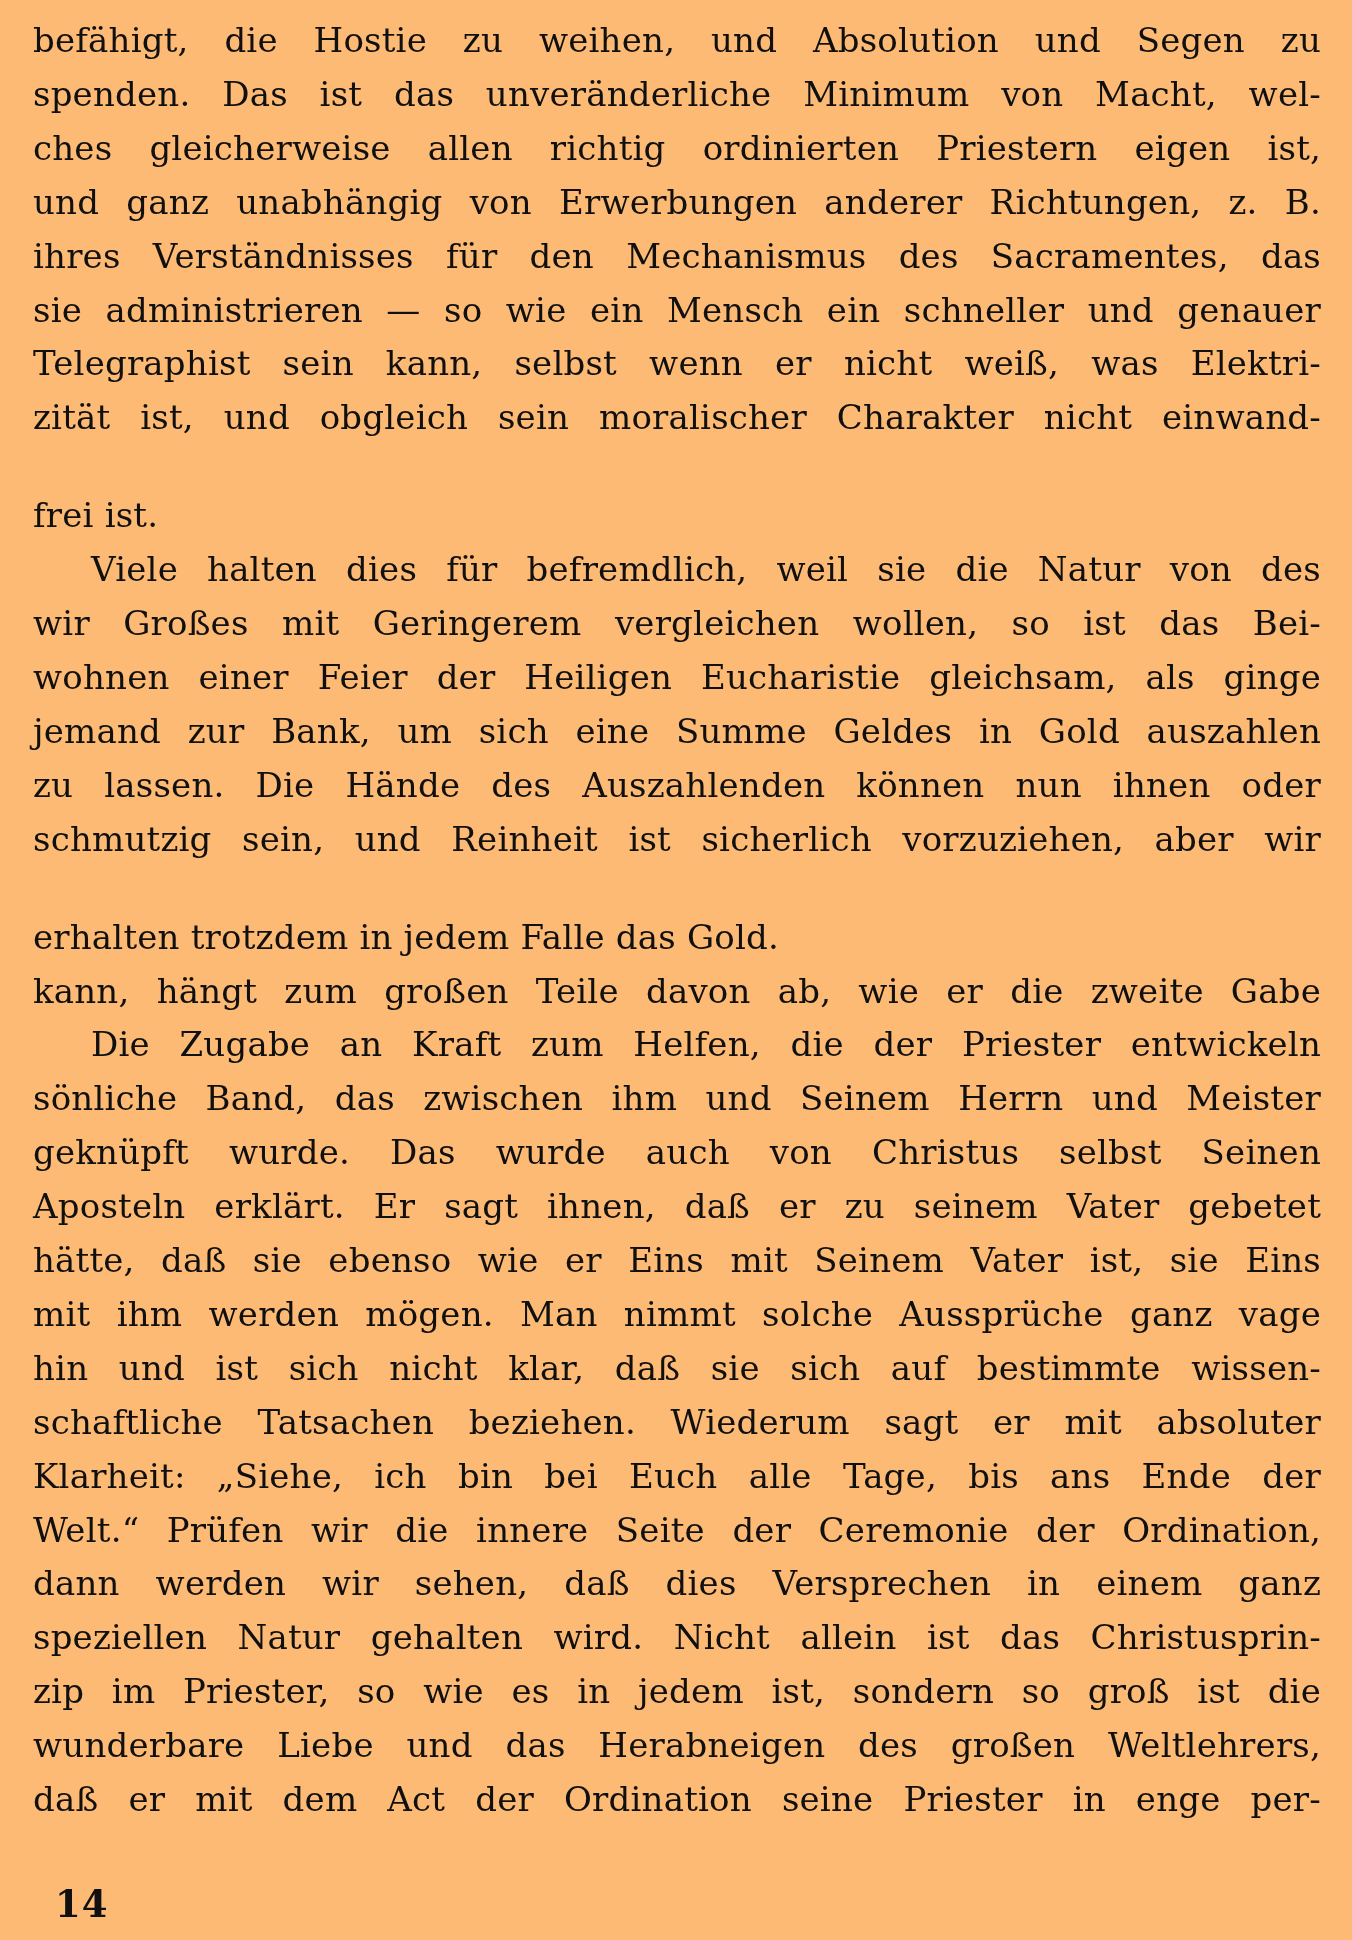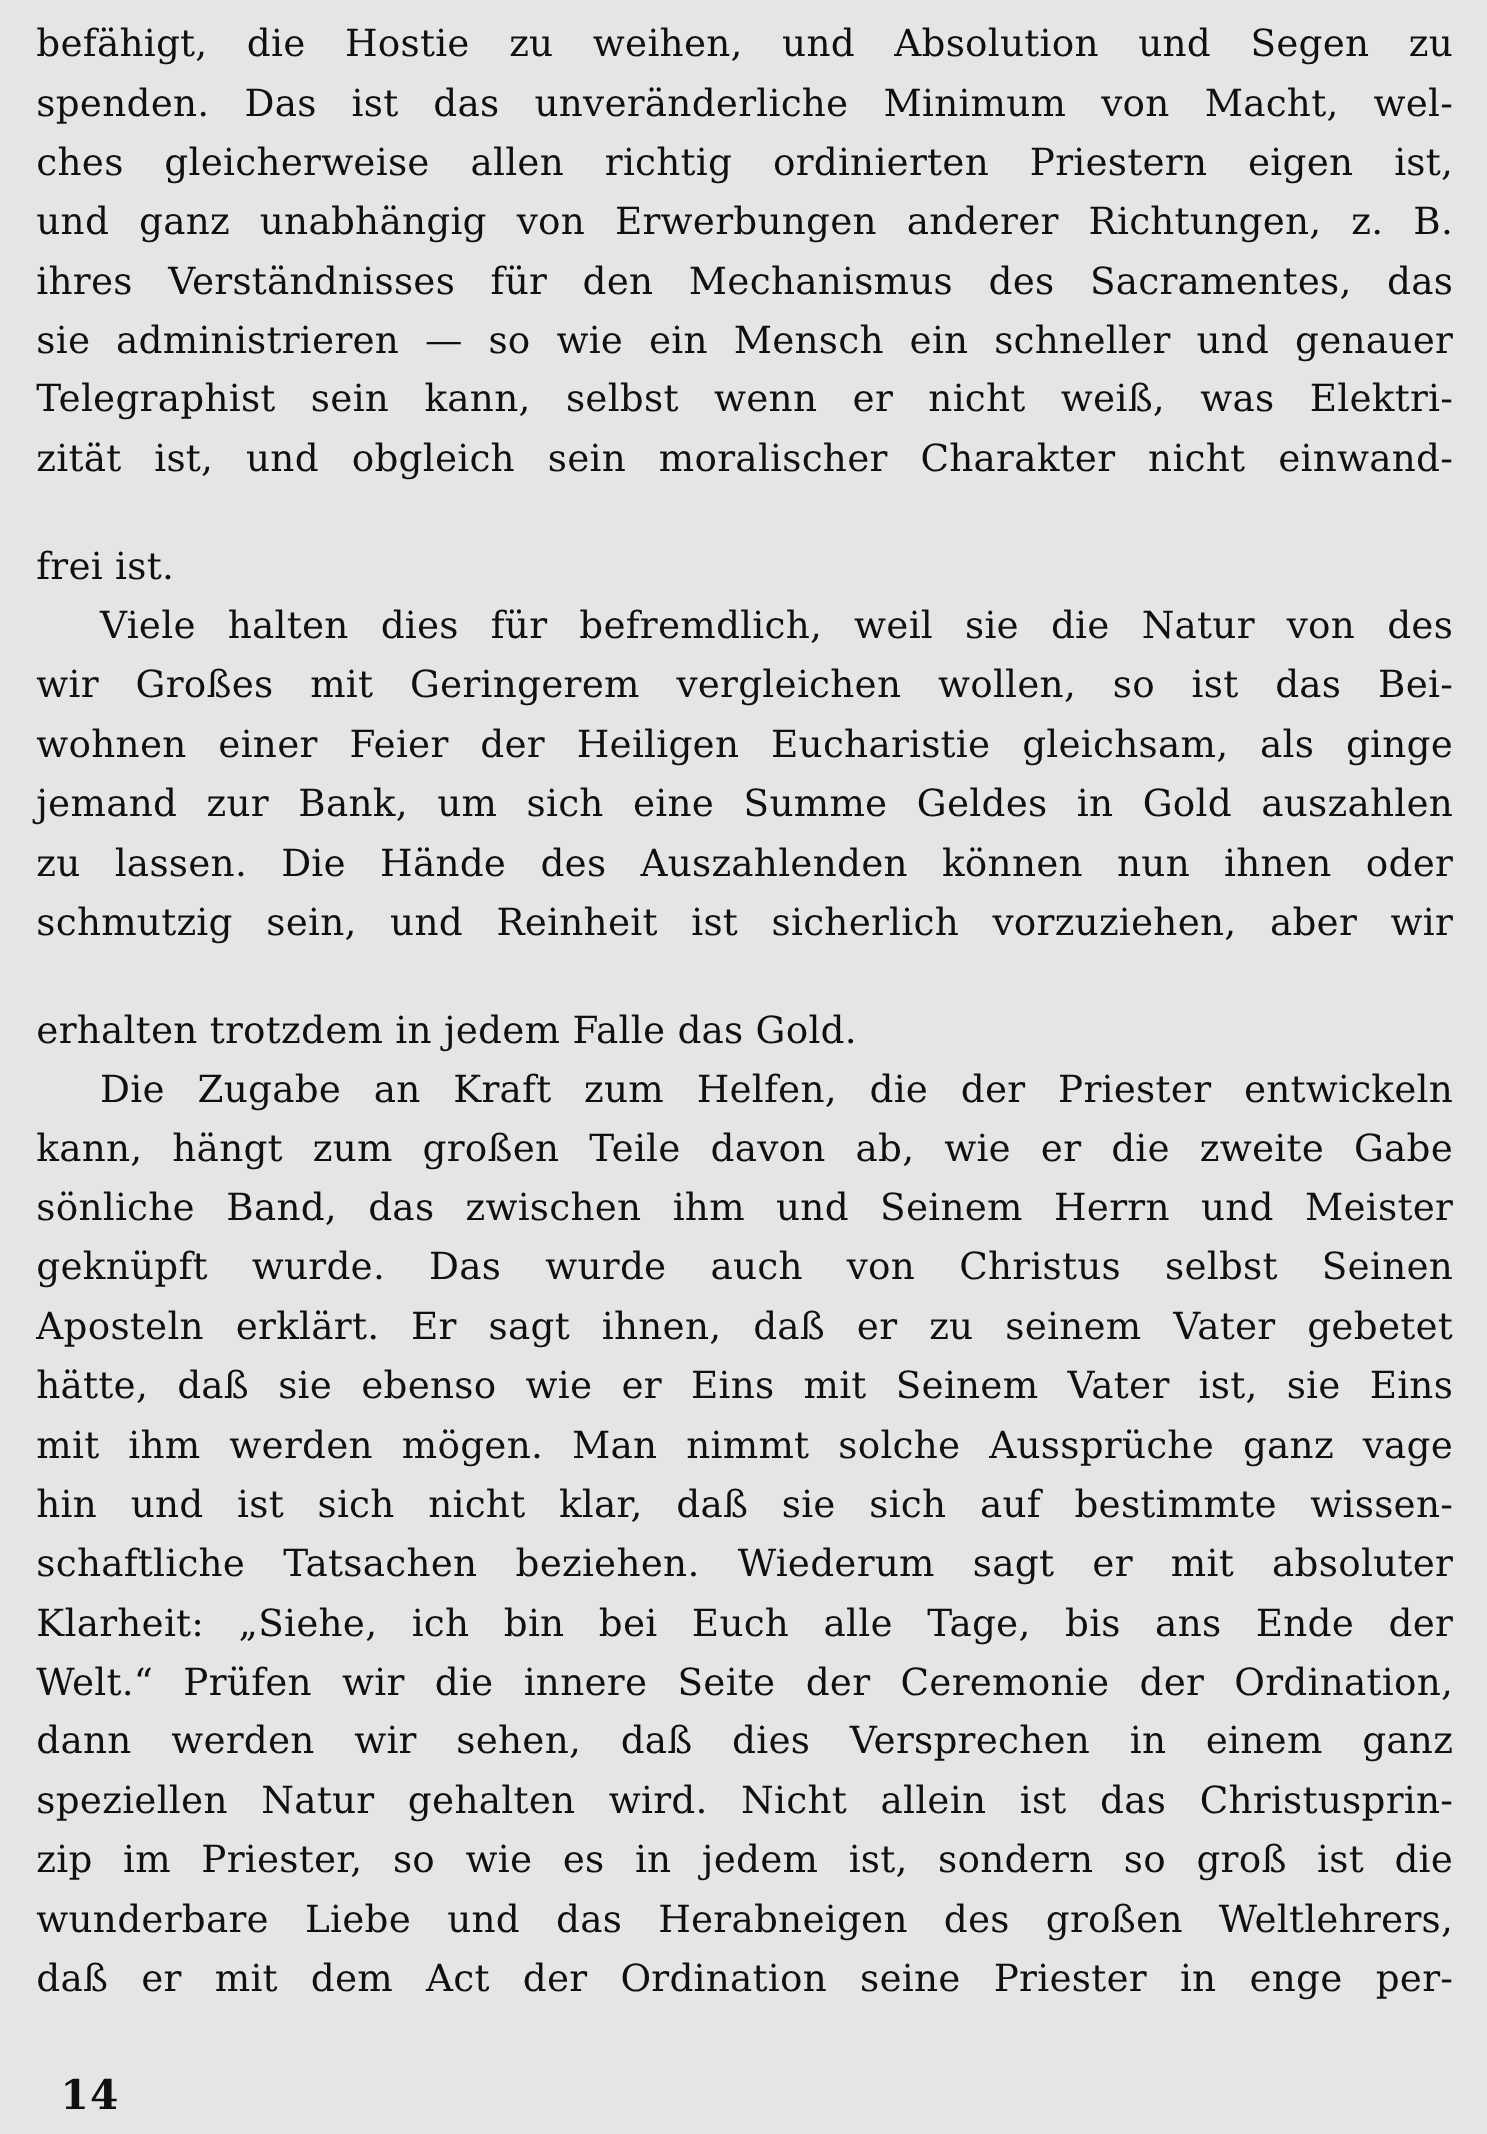--- a/index.html
+++ b/index.html
@@ -4,21 +4,21 @@
 <style>
   html, body {
     margin: 0;
     padding: 0;
     background: #ffffff;
   }
   .page {
     position: relative;
     width: 1352px;
     height: 1940px;
-    background: #e5e5e5;
+    background: #fdba74;
     overflow: hidden;
     color: #101010;
     font-family: "DejaVu Serif", "Liberation Serif", serif;
   }
   .text-block {
     position: absolute;
     left: 33px;
     top: 14px;
     width: 1288px;
     font-size: 34px;
@@ -68,22 +68,22 @@
     <div class="line l">frei ist.</div>
 
     <div class="line j indent">Viele halten dies für befremdlich, weil sie die Natur von des</div>
     <div class="line j">wir Großes mit Geringerem vergleichen wollen, so ist das Bei-</div>
     <div class="line j">wohnen einer Feier der Heiligen Eucharistie gleichsam, als ginge</div>
     <div class="line j">jemand zur Bank, um sich eine Summe Geldes in Gold auszahlen</div>
     <div class="line j">zu lassen.  Die Hände des Auszahlenden können nun ihnen oder</div>
     <div class="line j">schmutzig sein, und Reinheit ist sicherlich vorzuziehen, aber wir</div>
     <div class="line l">erhalten trotzdem in jedem Falle das Gold.</div>
 
+    <div class="line j">kann, hängt zum großen Teile davon ab, wie er die zweite Gabe</div>
     <div class="line j indent">Die Zugabe an Kraft zum Helfen, die der Priester entwickeln</div>
-    <div class="line j">kann, hängt zum großen Teile davon ab, wie er die zweite Gabe</div>
     <div class="line j">sönliche Band, das zwischen ihm und Seinem Herrn und Meister</div>
     <div class="line j">geknüpft wurde.  Das wurde auch von Christus selbst Seinen</div>
     <div class="line j">Aposteln erklärt.  Er sagt ihnen, daß er zu seinem Vater gebetet</div>
     <div class="line j">hätte, daß sie ebenso wie er Eins mit Seinem Vater ist, sie Eins</div>
     <div class="line j">mit ihm werden mögen.  Man nimmt solche Aussprüche ganz vage</div>
     <div class="line j">hin und ist sich nicht klar, daß sie sich auf bestimmte wissen-</div>
     <div class="line j">schaftliche Tatsachen beziehen.  Wiederum sagt er mit absoluter</div>
     <div class="line j">Klarheit: „Siehe, ich bin bei Euch alle Tage, bis ans Ende der</div>
     <div class="line j">Welt.“  Prüfen wir die innere Seite der Ceremonie der Ordination,</div>
     <div class="line j">dann werden wir sehen, daß dies Versprechen in einem ganz</div>

